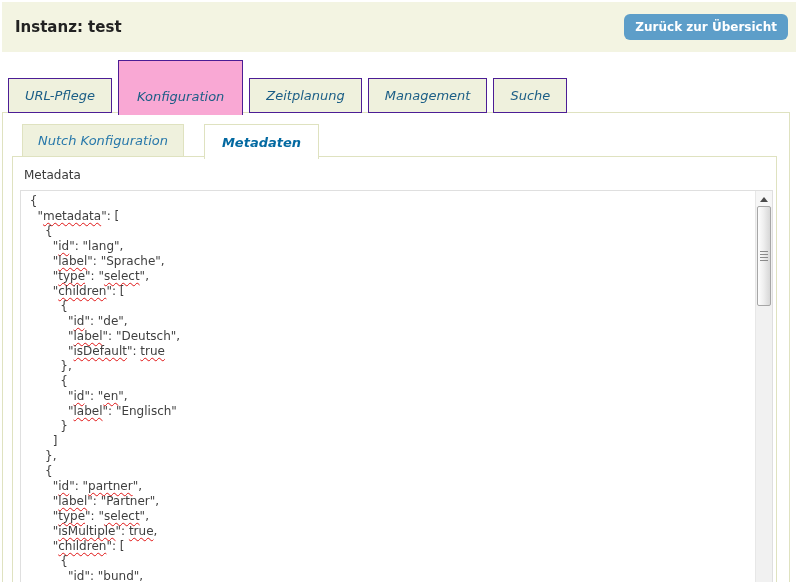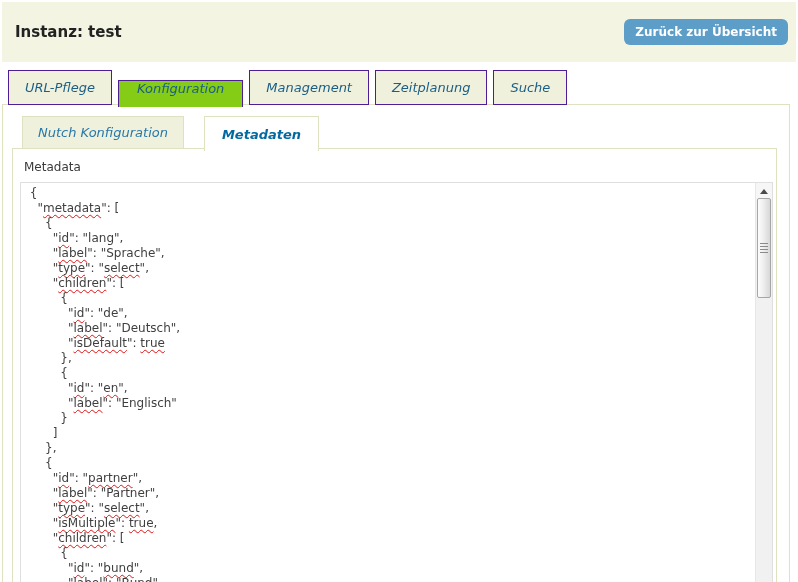--- a/index.html
+++ b/index.html
@@ -5,21 +5,21 @@
   * { box-sizing: border-box; }
   html, body { margin: 0; padding: 0; }
   body {
     width: 798px; height: 582px; overflow: hidden;
     background: #ffffff;
     font-family: "DejaVu Sans", "Liberation Sans", sans-serif;
   }
 
   
   .header {
-    margin: 2px 2px 0 2px; height: 60px;
+    margin: 2px 2px 0 2px; height: 50px;
     background: #f3f4e2;
     display: flex; align-items: center; justify-content: space-between;
     padding: 0 8px 0 13px;
   }
   .header-title { font-size: 15px; font-weight: bold; color: #222222; }
   .back-btn {
     border: none; cursor: pointer;
     background: #5d9ec9; color: #ffffff;
     font-family: inherit; font-size: 12px; font-weight: bold;
     padding: 6px 11px; border-radius: 6px;
@@ -30,22 +30,22 @@
     margin: 8px 8px -1px 8px;
     display: flex; align-items: flex-end; gap: 6px;
     position: relative; z-index: 2;
   }
   .tab {
     background: #eff1dd; border: 1px solid #4c1d95;
     color: #1b5e86; font-size: 13px; line-height: 15px;
     padding: 9px 16px; cursor: pointer; white-space: nowrap; font-style: italic;
   }
   .tab.active {
-    background: #84cc16; border-bottom: none;
-    padding: 0 18px 11px; margin-bottom: -2px;
+    background: #f9a8d4; border-bottom: none;
+    padding: 28px 18px 11px; margin-bottom: -2px;
   }
 
   
   .panel {
     margin: 0 8px 0 2px; height: 494px;
     border: 1px solid #dfe2c0; border-bottom: none;
     background: #ffffff;
     padding: 11px 12px 0 9px;
     position: relative; z-index: 1;
   }
@@ -133,22 +133,22 @@
 <body>
 
 <div class="header">
   <span class="header-title">Instanz: test</span>
   <button class="back-btn">Zurück zur Übersicht</button>
 </div>
 
 <div class="tabbar">
     <div class="tab">URL-Pflege</div>
     <div class="tab active">Konfiguration</div>
+    <div class="tab">Zeitplanung</div>
     <div class="tab">Management</div>
-    <div class="tab">Zeitplanung</div>
     <div class="tab">Suche</div>
   </div>
 
 <div class="panel">
   <div class="subtabbar">
       <div class="subtab">Nutch Konfiguration</div>
       <div class="subtab active">Metadaten</div>
     </div>
 
   <div class="subpanel">

